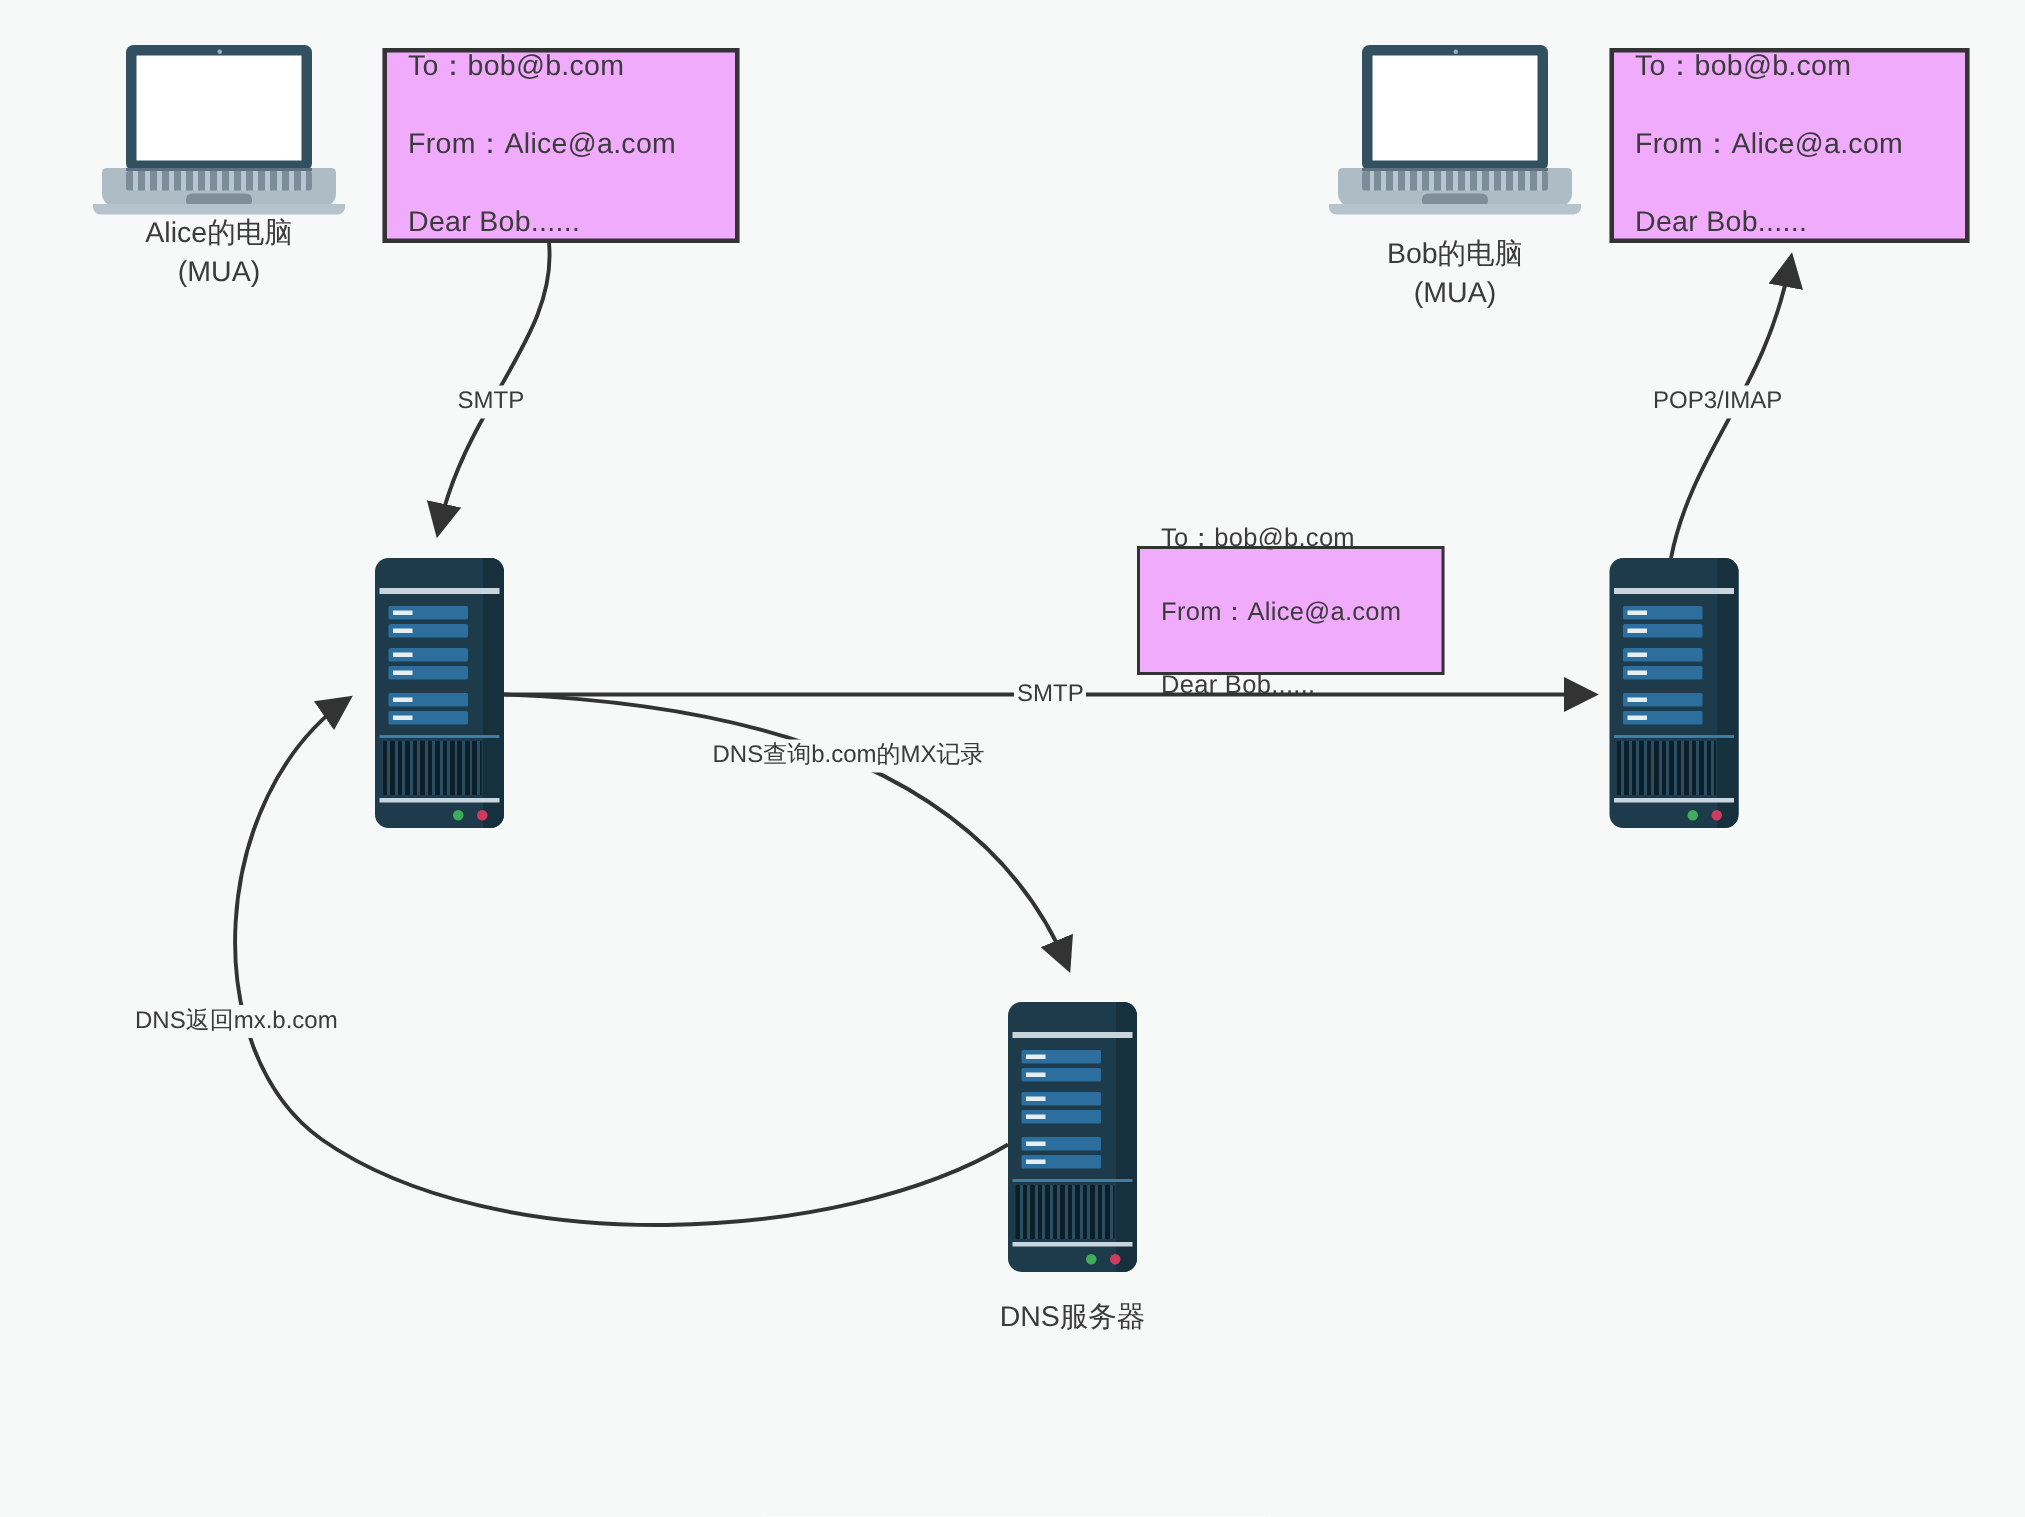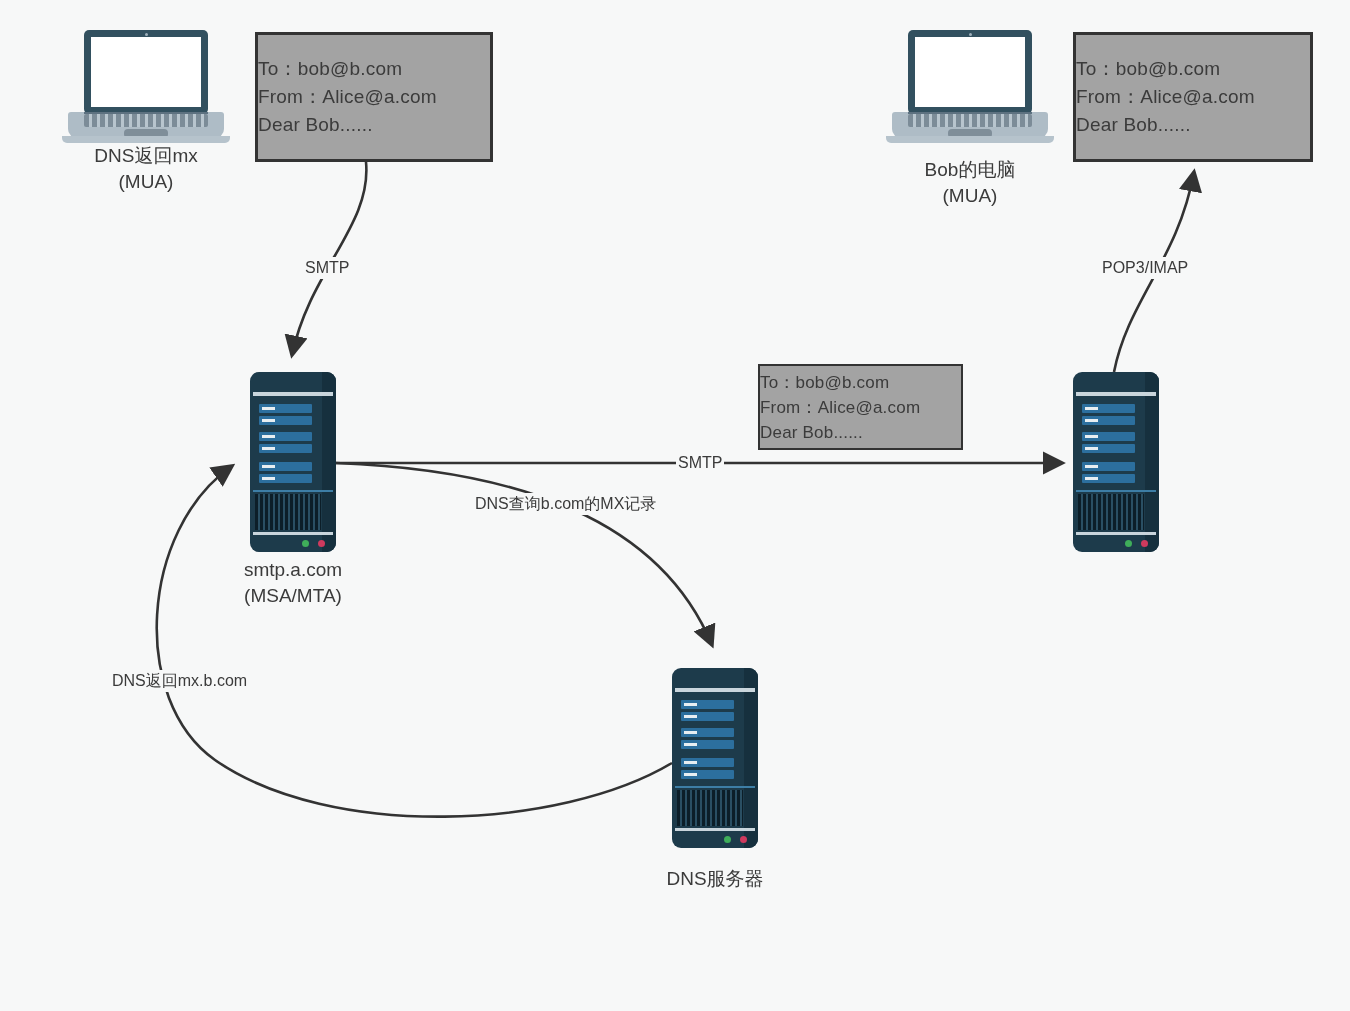--- a/index.html
+++ b/index.html
@@ -19,26 +19,28 @@
     position: absolute;
     left: 0; top: 0;
     width: 1350px;
     height: 1011px;
     pointer-events: none;
   }
 
   
   .msg-box {
     position: absolute;
-    background: #a3a3a3;
+    background: #f0abfc;
     border: 3px solid #333333;
     box-sizing: border-box;
     display: flex;
     flex-direction: column;
     justify-content: center;
+    padding-left: 14px;
+    gap: 24px;
   }
   .msg-box.thin { border-width: 2px; }
   .msg-line {
     font-size: 19px;
     color: #3b3b3b;
     line-height: 28px;
     letter-spacing: 0.2px;
     white-space: pre;
   }
   .msg-box.thin .msg-line { font-size: 17px; line-height: 25px; }
@@ -224,21 +226,21 @@
     <div class="lid">
       <div class="cam"></div>
       <div class="screen"></div>
     </div>
     <div class="base"></div>
     <div class="keys-shade"></div>
     <div class="keys"></div>
     <div class="pad"></div>
     <div class="foot"></div>
   </div>
-  <div class="node-label" style="left:56px; top:143px; width:180px;">DNS返回mx
+  <div class="node-label" style="left:56px; top:143px; width:180px;">Alice的电脑
 (MUA)</div>
 
   <div class="msg-box" style="left:255px; top:32px; width:238px; height:130px;">
     <div class="msg-line">To：bob@b.com</div>
     <div class="msg-line">From：Alice@a.com</div>
     <div class="msg-line">Dear Bob......</div>
   </div>
 
   <div class="laptop" style="left:886px; top:30px;">
     <div class="lid">
@@ -289,22 +291,20 @@
       <div class="bar" style="top:70px;">
           <i></i>
         </div>
     </div>
     <div class="vent-strip"></div>
     <div class="vents"></div>
     <div class="base-strip"></div>
     <div class="led green"></div>
     <div class="led red"></div>
   </div>
-  <div class="node-label" style="left:203px; top:557px; width:180px;">smtp.a.com
-(MSA/MTA)</div>
 
   <div class="server" style="left:1073px; top:372px;">
     <div class="body"></div>
     <div class="side"></div>
     <div class="top-strip"></div>
     <div class="panel">
       <div class="bar" style="top:0px;">
           <i></i>
         </div>
       <div class="bar" style="top:12px;">
@@ -361,17 +361,17 @@
     <div class="led red"></div>
   </div>
   <div class="node-label" style="left:625px; top:866px; width:180px;">DNS服务器</div>
 
   <div class="edge-label" style="left:303px; top:257px;">SMTP</div>
 
   <div class="edge-label" style="left:676px; top:452px;">SMTP</div>
 
   <div class="edge-label" style="left:473px; top:493px;">DNS查询b.com的MX记录</div>
 
-  <div class="edge-label" style="left:88px; top:670px;margin-left:22px;">DNS返回mx.b.com</div>
+  <div class="edge-label" style="left:88px; top:670px;">DNS返回mx.b.com</div>
 
   <div class="edge-label" style="left:1100px; top:257px;">POP3/IMAP</div>
 
 </div>
 
 </body></html>

